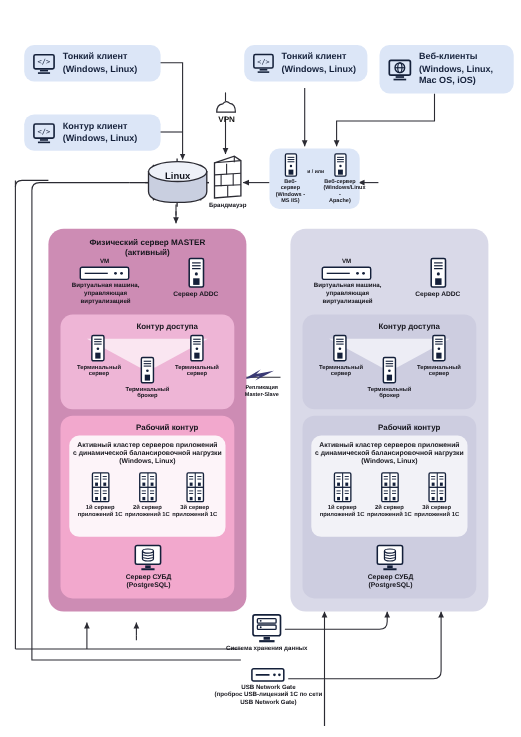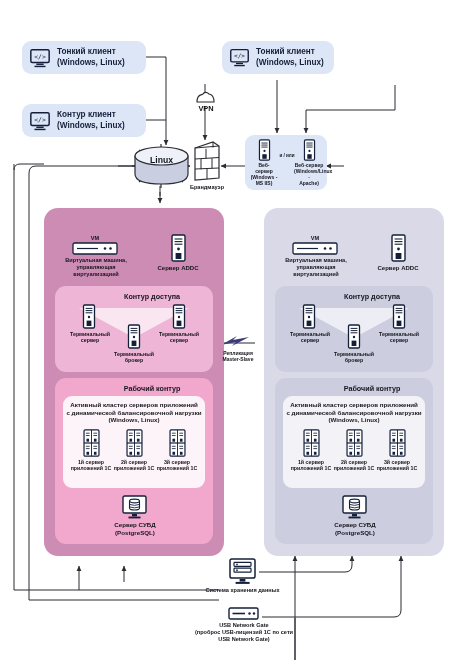--- a/index.html
+++ b/index.html
@@ -143,20 +143,35 @@
       <text x="12" y="12.6" font-size="7" text-anchor="middle" fill="#14203a" font-family="monospace">&lt;/&gt;</text>
       <rect x="8" y="18" width="8" height="1.6" fill="#14203a"></rect>
       <rect x="6" y="20.4" width="12" height="1.6" fill="#14203a"></rect>
     </svg>
     <div class="ctxt">
       <div>Тонкий клиент</div>
       <div>(Windows, Linux)</div>
     </div>
   </div>
 
+  <div class="abs chip" style="left:345px;top:41px;width:122px;height:44px;">
+    <svg class="mono-icon" width="23" height="23" viewBox="0 0 24 24">
+      <rect x="2" y="3" width="20" height="14" rx="1.6" fill="none" stroke="#14203a" stroke-width="1.6"></rect>
+      <circle cx="12" cy="10" r="4.6" fill="none" stroke="#14203a" stroke-width="1.3"></circle>
+      <ellipse cx="12" cy="10" rx="2" ry="4.6" fill="none" stroke="#14203a" stroke-width="1.1"></ellipse>
+      <line x1="7.4" y1="10" x2="16.6" y2="10" stroke="#14203a" stroke-width="1.1"></line>
+      <rect x="8" y="18" width="8" height="1.6" fill="#14203a"></rect>
+      <rect x="6" y="20.4" width="12" height="1.6" fill="#14203a"></rect>
+    </svg>
+    <div class="ctxt">
+      <div>Веб-клиенты</div>
+      <div>(Windows, Linux,</div>
+      <div>Mac OS, iOS)</div>
+    </div>
+  </div>
 
 
   <svg class="abs" style="left:194px;top:90px;width:23px;height:14px;">
     <path d="M3,12 Q3,5 8.5,4.4 Q11.5,0.6 15,4 Q20,4.6 20,12 Z" fill="#ffffff" stroke="#2b2b33" stroke-width="1.1"></path>
   </svg>
   <div class="abs vpn-label" style="left:185px;top:104px;width:42px;">VPN</div>
 
   <svg class="abs" style="left:131px;top:142px;width:60px;height:48px;">
     <g stroke="#2b2b33" stroke-width="1.2">
       <line x1="8" y1="8" x2="14" y2="13"></line>
@@ -217,20 +232,24 @@
       </svg>
       <div class="nodelabel sm" style="margin-top:1px;">
         <div>Веб-сервер</div>
         <div>(Windows/Linux -</div>
         <div>Apache)</div>
       </div>
     </div>
   </div>
 
   <div class="abs panel panel-master" style="left:44px;top:208px;width:180px;height:348px;">
+    <div class="panel-title" style="margin-top:8px;">
+      <div>Физический сервер MASTER</div>
+      <div>(активный)</div>
+    </div>
 
     <div class="abs vm-tag" style="left:18px;top:27px;width:66px;">VM</div>
     <svg class="abs" style="left:28px;top:34px;width:46px;height:13px;">
       <rect x="1" y="1" width="44" height="11" rx="1.6" fill="#fff" stroke="#14203a" stroke-width="1.3"></rect>
       <line x1="5" y1="6.5" x2="26" y2="6.5" stroke="#14203a" stroke-width="1.2"></line>
       <circle cx="33" cy="6.5" r="1.3" fill="#14203a"></circle>
       <circle cx="38.5" cy="6.5" r="1.3" fill="#14203a"></circle>
     </svg>
     <div class="abs vmlabel" style="left:8px;top:49px;width:88px;">
       <div>Виртуальная машина,</div>

